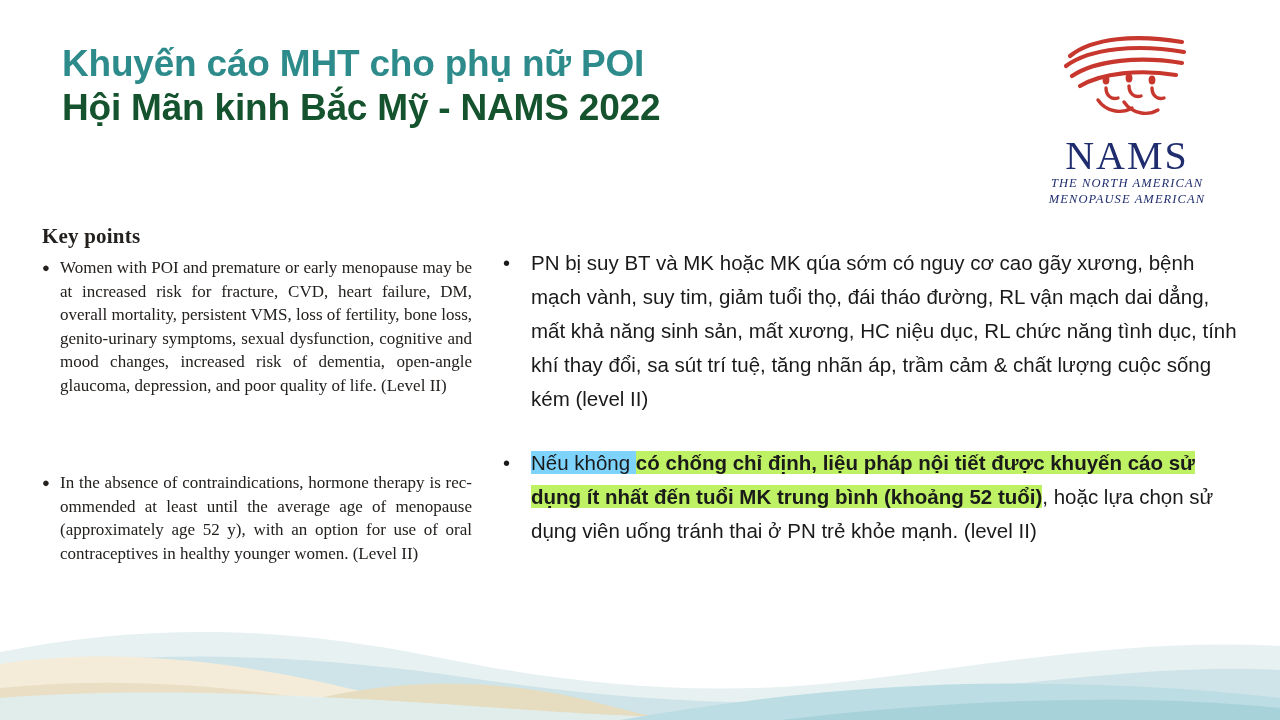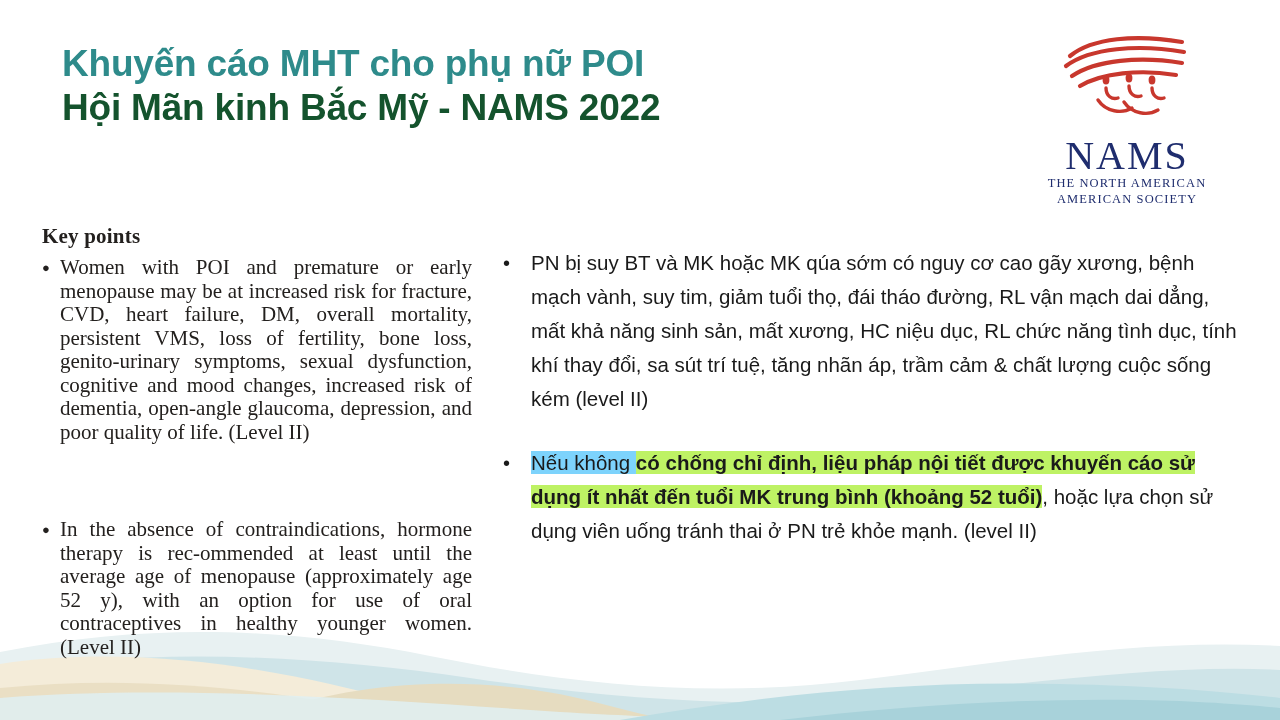--- a/index.html
+++ b/index.html
@@ -73,20 +73,21 @@
     line-height: 1;
     margin-top: 18px;
     font-weight: normal;
   }
   .logo-sub1, .logo-sub2 {
     font-family: "Liberation Serif", serif;
     font-size: 12.5px;
     color: #1f2d6e;
     letter-spacing: 1.1px;
     line-height: 1.25;
+    font-style: italic;
   }
 
   
   .excerpt {
     position: absolute;
     left: 42px;
     top: 224px;
     width: 430px;
     z-index: 2;
     font-family: "Liberation Serif", serif;
@@ -102,21 +103,21 @@
     display: flex;
     margin-bottom: 26px;
   }
   .excerpt-bullet {
     flex: 0 0 18px;
     font-size: 13px;
     line-height: 23.5px;
     color: #23201e;
   }
   .excerpt-text {
-    font-size: 21px;
+    font-size: 17px;
     line-height: 23.5px;
     text-align: justify;
   }
   .excerpt-item.second {
     margin-top: 74px;
   }
 
   
   .bullets {
     position: absolute;
@@ -183,21 +184,21 @@
     <g fill="none" stroke="#c8372d" stroke-width="3.4" stroke-linecap="round">
       <path d="M74,58 C74,66 80,70 86,68"></path>
       <path d="M97,56 C97,64 103,68 109,66"></path>
       <path d="M120,58 C120,66 126,70 132,68"></path>
       <path d="M66,70 C74,82 90,84 100,78"></path>
       <path d="M92,72 C100,84 116,86 126,80"></path>
     </g>
   </svg>
   <div class="logo-name">NAMS</div>
   <div class="logo-sub1">THE NORTH AMERICAN</div>
-  <div class="logo-sub2">AMERICAN SOCIETY</div>
+  <div class="logo-sub2">MENOPAUSE AMERICAN</div>
 </div>
 
 <div class="excerpt">
   <div class="excerpt-heading">Key points</div>
 
   <div class="excerpt-item">
     <div class="excerpt-bullet">●</div>
     <div class="excerpt-text">Women with POI and premature or early menopause may be at increased risk for fracture, CVD, heart failure, DM, overall mortality, persistent VMS, loss of fertility, bone loss, genito-urinary symptoms, sexual dysfunction, cognitive and mood changes, increased risk of dementia, open-angle glaucoma, depression, and poor quality of life. (Level II)</div>
   </div>
 

